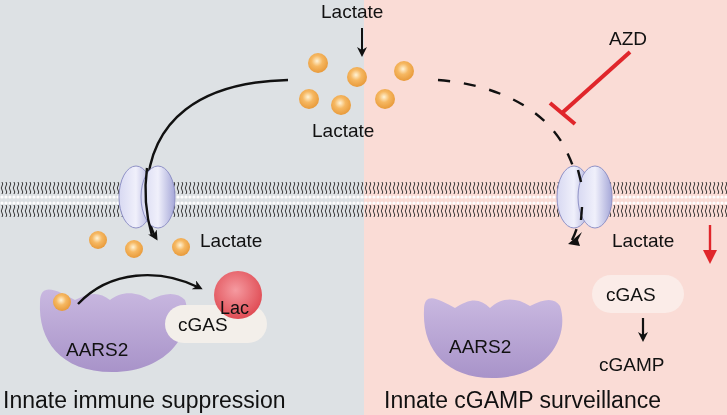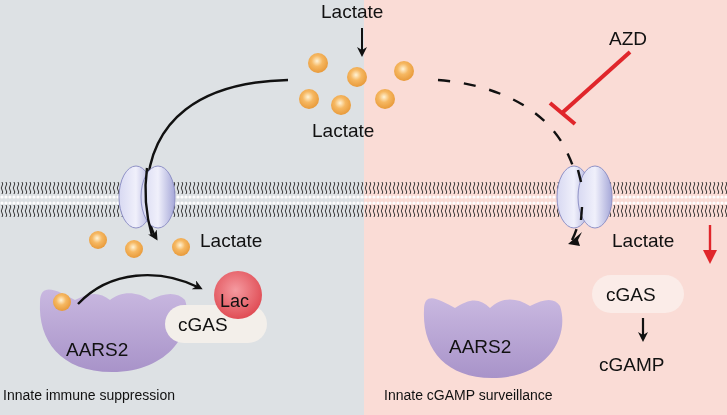--- a/index.html
+++ b/index.html
@@ -1,21 +1,21 @@
 <!DOCTYPE html>
 <html><head>
 <meta charset="utf-8">
 <style>
   html, body { margin: 0; padding: 0; }
   body { width: 727px; height: 415px; overflow: hidden; position: relative; font-family: "Liberation Sans", sans-serif; }
   #stage { position: absolute; left: 0; top: 0; width: 727px; height: 415px; }
   .lbl { position: absolute; color: #111; font-family: "Liberation Sans", sans-serif; white-space: nowrap; }
   .big { font-size: 19px; }
   .mid { font-size: 18px; }
-  .cap { font-size: 14px; }
+  .cap { font-size: 23px; }
 </style>
 </head>
 <body>
 
 <svg id="stage" width="727" height="415" viewBox="0 0 727 415" xmlns="http://www.w3.org/2000/svg">
   <defs>
     <radialGradient id="dotGrad" cx="45%" cy="40%" r="60%">
       <stop offset="0%" stop-color="#fff3d6"></stop>
       <stop offset="45%" stop-color="#f6b862"></stop>
       <stop offset="100%" stop-color="#e89a3a"></stop>
@@ -105,21 +105,21 @@
     <line x1="710" y1="225" x2="710" y2="253" stroke="#e0262b" stroke-width="2.4"></line>
     <path d="M703 250 L 710 264 L 717 250 Z" fill="#e0262b"></path>
   </g>
 </svg>
 
 <div class="lbl big" style="left:321px; top:1px;">Lactate</div>
 <div class="lbl big" style="left:312px; top:120px;">Lactate</div>
 <div class="lbl big" style="left:609px; top:28px;">AZD</div>
 
 <div class="lbl big" style="left:200px; top:230px;">Lactate</div>
-<div class="lbl mid" style="left:220px; top:291px;">Lac</div>
+<div class="lbl mid" style="left:220px; top:298px;">Lac</div>
 <div class="lbl big" style="left:178px; top:314px;">cGAS</div>
 <div class="lbl big" style="left:66px; top:339px;">AARS2</div>
 <div class="lbl cap" style="left:3px; top:387px;">Innate immune suppression</div>
 
 <div class="lbl big" style="left:612px; top:230px;">Lactate</div>
 <div class="lbl big" style="left:606px; top:284px;">cGAS</div>
 <div class="lbl big" style="left:599px; top:354px;">cGAMP</div>
 <div class="lbl big" style="left:449px; top:336px;">AARS2</div>
 <div class="lbl cap" style="left:384px; top:387px;">Innate cGAMP surveillance</div>
 

